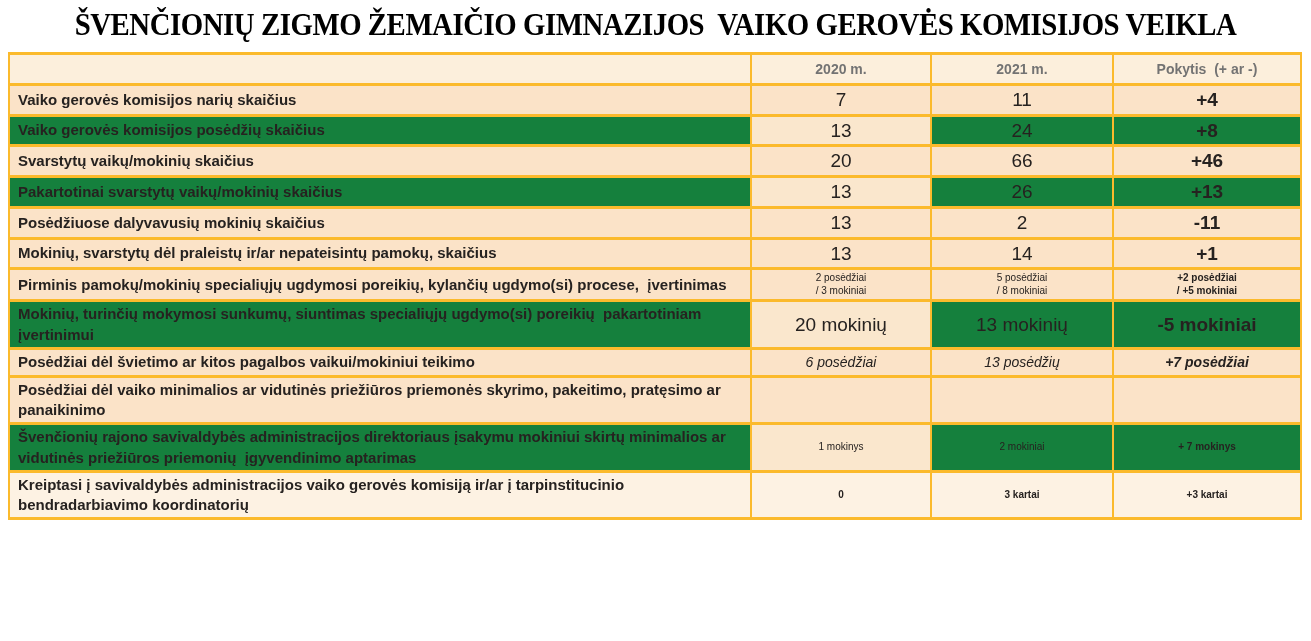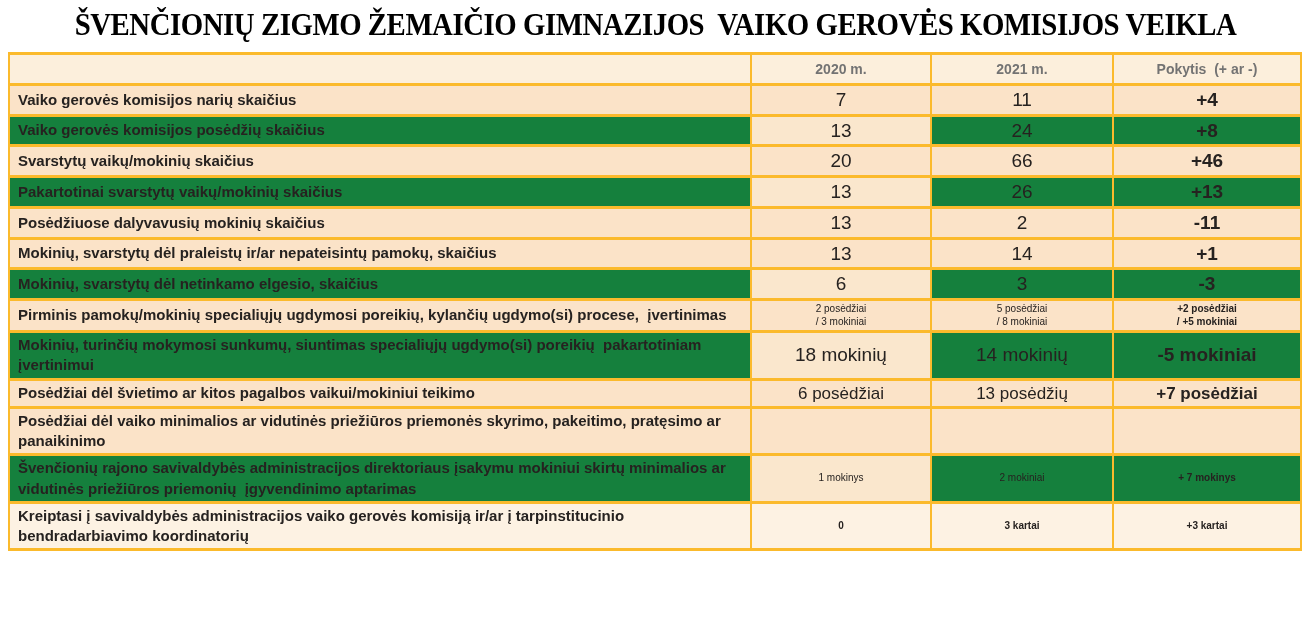--- a/index.html
+++ b/index.html
@@ -37,21 +37,21 @@
   td.label-cell{
     font-size:15px;font-weight:bold;text-align:left;
     line-height:1.35;white-space:pre-wrap;color:#262220;
   }
   td.val-cell{
     text-align:center;white-space:pre-line;line-height:1.25;color:#262220;
   }
   td.change{font-weight:bold;}
   td.bold{font-weight:bold;}
   .v-lg{font-size:19px;}
-  .v-md{font-size:17px;}
+  .v-md{font-size:14px;font-style:italic;}
   .v-sm{font-size:10px;}
   tr.band-dark td{background:#fbe3c8;}
   tr.band-light td{background:#15803d;}
   tr.band-light td.col-2020{background:#fae7cd;}
   tr.band-light2 td{background:#fdf2e3;}
 </style>
 </head>
 <body>
 
 <div class="slide">
@@ -102,39 +102,33 @@
           <td class="val-cell col-2020 v-lg">13</td>
           <td class="val-cell col-2021 v-lg">2</td>
           <td class="val-cell change v-lg">-11</td>
         </tr>
         <tr class="band-dark">
           <td class="label-cell">Mokinių, svarstytų dėl praleistų ir/ar nepateisintų pamokų, skaičius</td>
           <td class="val-cell col-2020 v-lg">13</td>
           <td class="val-cell col-2021 v-lg">14</td>
           <td class="val-cell change v-lg">+1</td>
         </tr>
-        <tr class="band-light">
-          <td class="label-cell">Mokinių, svarstytų dėl netinkamo elgesio, skaičius</td>
-          <td class="val-cell col-2020 v-lg">6</td>
-          <td class="val-cell col-2021 v-lg">3</td>
-          <td class="val-cell change v-lg">-3</td>
-        </tr>
         <tr class="band-dark">
           <td class="label-cell">Pirminis pamokų/mokinių specialiųjų ugdymosi poreikių, kylančių ugdymo(si) procese,  įvertinimas</td>
           <td class="val-cell col-2020 v-sm">2 posėdžiai
 / 3 mokiniai</td>
           <td class="val-cell col-2021 v-sm">5 posėdžiai
 /  8 mokiniai</td>
           <td class="val-cell change v-sm">+2 posėdžiai
 /  +5 mokiniai</td>
         </tr>
         <tr class="band-light">
           <td class="label-cell">Mokinių, turinčių mokymosi sunkumų, siuntimas specialiųjų ugdymo(si) poreikių  pakartotiniam įvertinimui</td>
-          <td class="val-cell col-2020 v-lg">18 mokinių</td>
-          <td class="val-cell col-2021 v-lg">14 mokinių</td>
+          <td class="val-cell col-2020 v-lg">20 mokinių</td>
+          <td class="val-cell col-2021 v-lg">13 mokinių</td>
           <td class="val-cell change v-lg">-5 mokiniai</td>
         </tr>
         <tr class="band-dark">
           <td class="label-cell">Posėdžiai dėl švietimo ar kitos pagalbos vaikui/mokiniui teikimo</td>
           <td class="val-cell col-2020 v-md">6 posėdžiai</td>
           <td class="val-cell col-2021 v-md">13 posėdžių</td>
           <td class="val-cell change v-md">+7 posėdžiai</td>
         </tr>
         <tr class="band-dark">
           <td class="label-cell">Posėdžiai dėl vaiko minimalios ar vidutinės priežiūros priemonės skyrimo, pakeitimo, pratęsimo ar panaikinimo</td>

